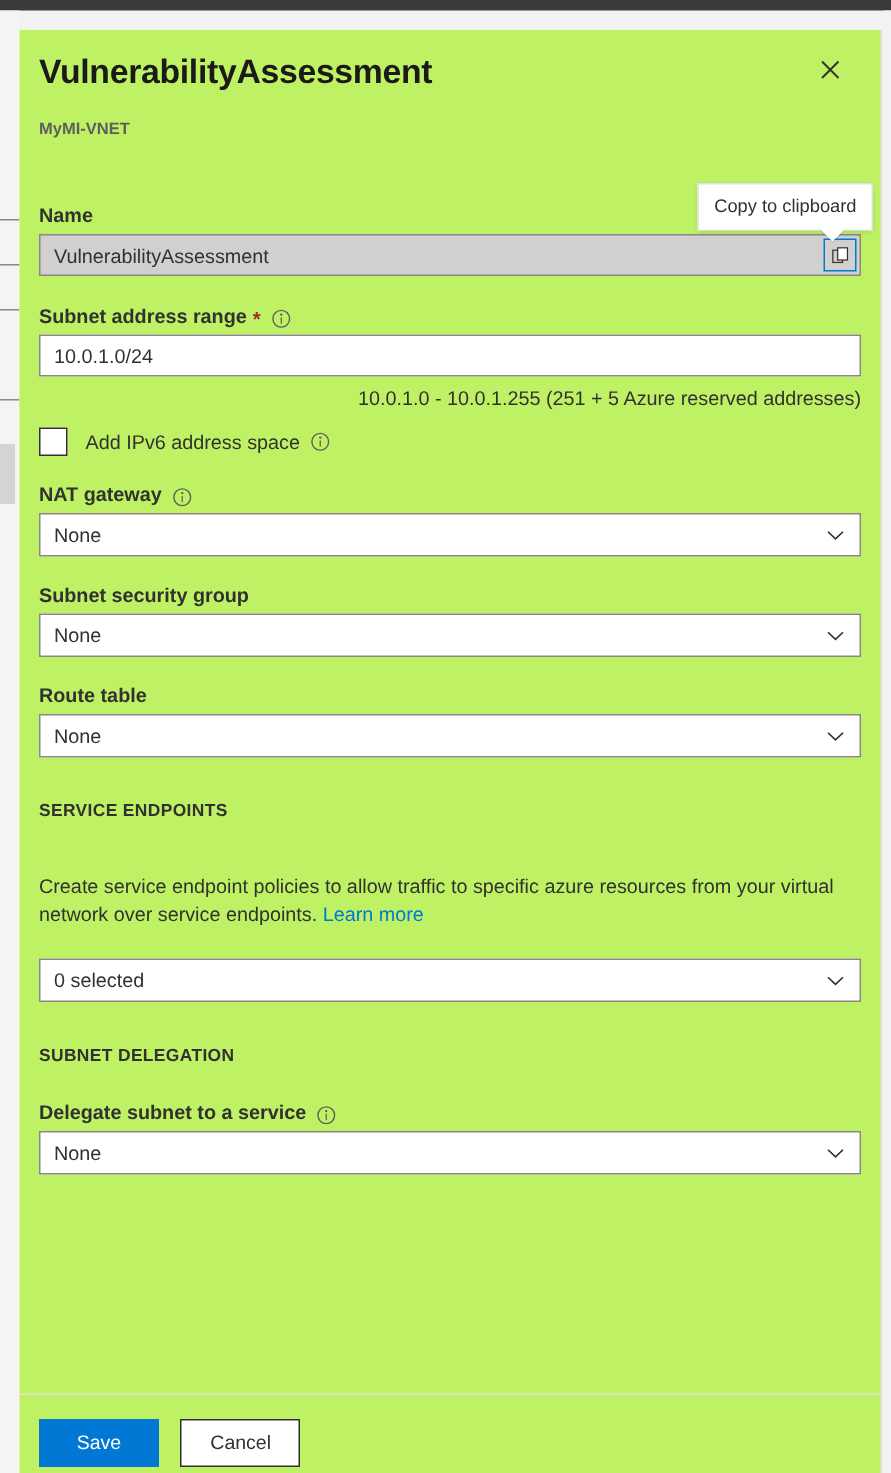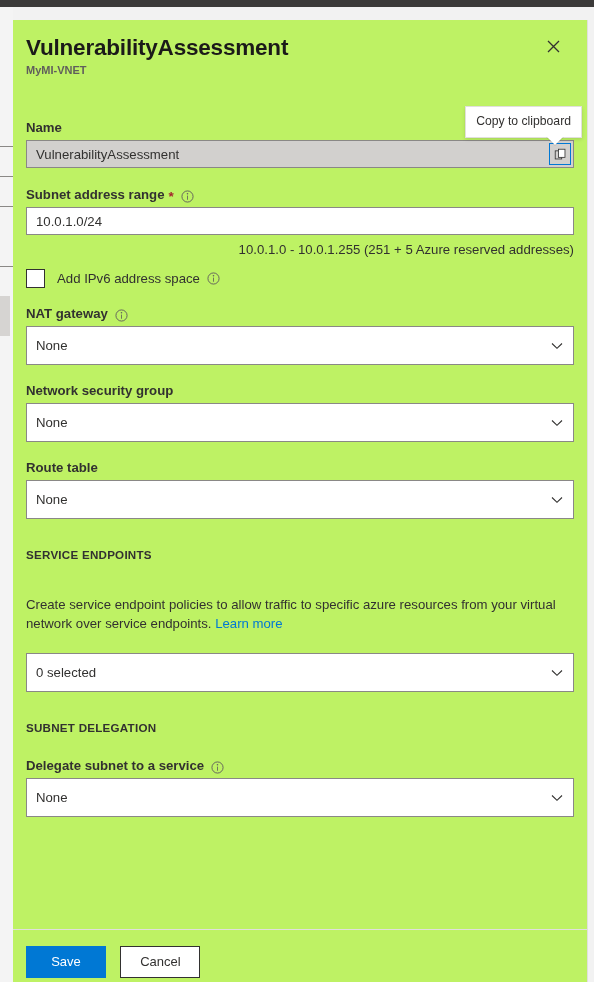--- a/index.html
+++ b/index.html
@@ -59,21 +59,21 @@
     line-height: 28px;
     letter-spacing: -0.2px;
     margin: 0;
     white-space: nowrap;
   }
   #page-subtitle {
     font-size: 11px;
     font-weight: 600;
     color: #605e5c;
     line-height: 15px;
-    margin-top: 1px;
+    margin-top: 17px;
   }
   #close-button {
     position: absolute;
     right: 20px; top: 12px;
     width: 28px; height: 28px;
     display: flex; align-items: center; justify-content: center;
     cursor: pointer;
     background: transparent;
     border: none;
     padding: 0;
@@ -195,21 +195,21 @@
     line-height: 17px;
     display: flex;
     align-items: center;
     text-align: right;
   }
 
   
   .dropdown {
     position: relative;
     width: 100%;
-    height: 39px;
+    height: 29px;
     border: 1px solid #8a8886;
     background: #ffffff;
     display: flex;
     align-items: center;
     padding: 0 9px;
     font-size: 13.2px;
     color: #323130;
     cursor: pointer;
     user-select: none;
   }
@@ -361,21 +361,21 @@
         <span class="chev">
           <svg width="12" height="8" viewBox="0 0 12 8" aria-hidden="true">
             <path d="M1 1.5 L6 6.3 L11 1.5" stroke="#323130" stroke-width="1.1" fill="none"></path>
           </svg>
         </span>
       </div>
     </div>
 
     <div class="field-block" style="margin-top:17px;">
       <div class="field-label">
-        <span>Network security group</span>
+        <span>Subnet security group</span>
       </div>
       <div class="dropdown">
         <span>None</span>
         <span class="chev">
           <svg width="12" height="8" viewBox="0 0 12 8" aria-hidden="true">
             <path d="M1 1.5 L6 6.3 L11 1.5" stroke="#323130" stroke-width="1.1" fill="none"></path>
           </svg>
         </span>
       </div>
     </div>

